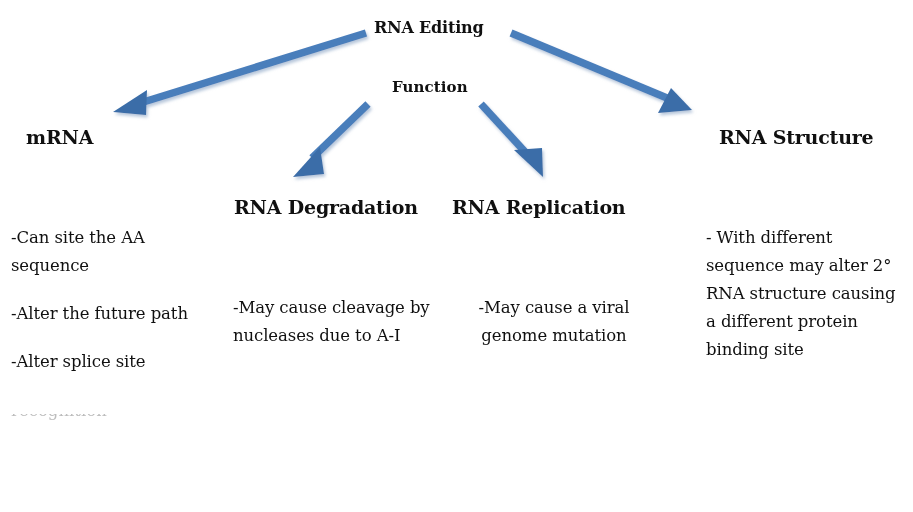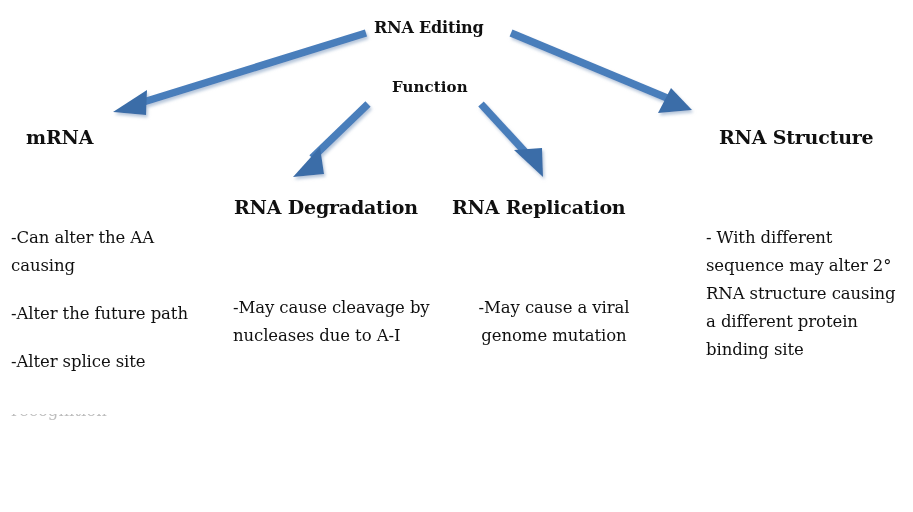--- a/index.html
+++ b/index.html
@@ -126,21 +126,21 @@
       <polygon points="692,110 658,113 671,88" fill="#3A6DA8"></polygon>
     </g>
   </svg>
 
   <div class="root-title">RNA Editing</div>
 
   <div class="function-label">Function</div>
 
   <div class="node-title" id="col-mrna-title">mRNA</div>
   <div class="detail-block" id="col-mrna-body">
-    <p class="detail-para">-Can alter the AA causing</p>
+    <p class="detail-para">-Can site the AA sequence</p>
     <p class="detail-para">-Alter the future path</p>
     <p class="detail-para">-Alter splice site</p>
   </div>
   <div class="clipped-line">
     <span>recognition</span>
   </div>
 
   <div class="node-title" id="col-degrad-title">RNA Degradation</div>
   <div class="detail-block" id="col-degrad-body">
     <p class="detail-para">-May cause cleavage by nucleases due to A-I</p>

